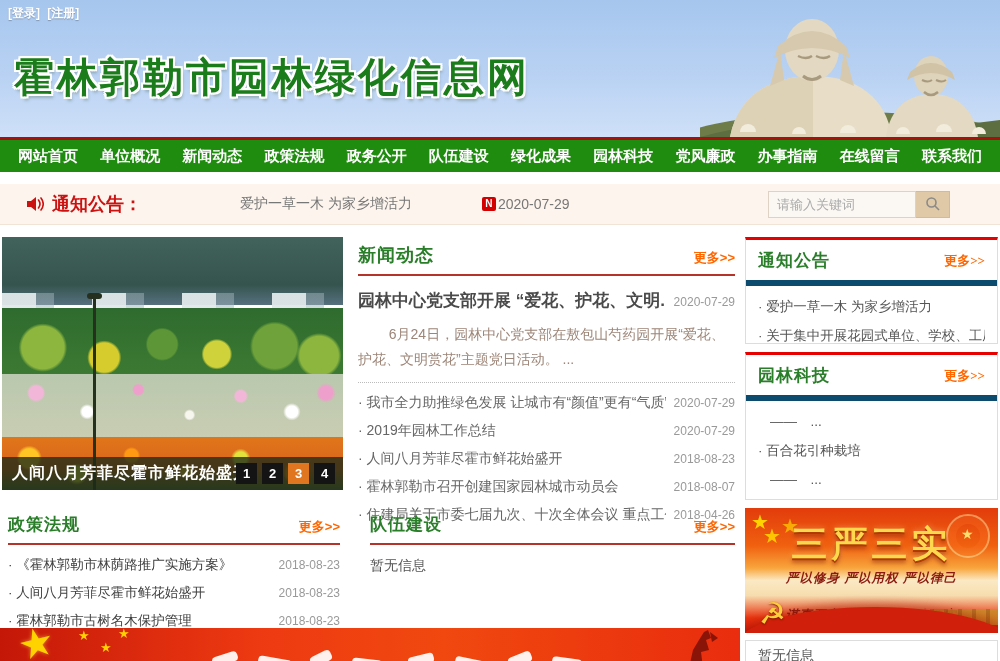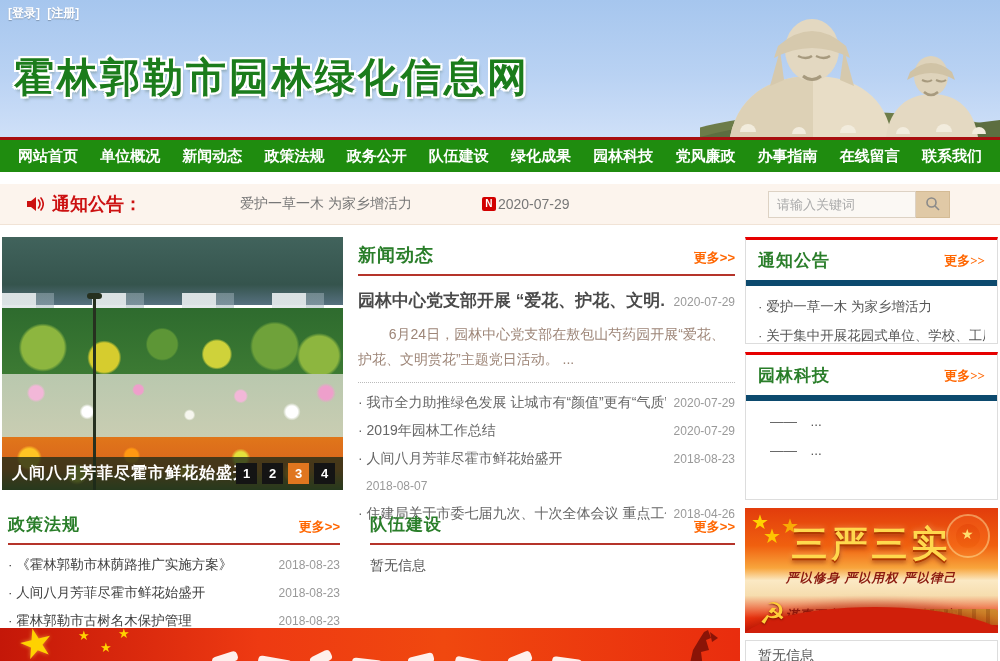--- a/index.html
+++ b/index.html
@@ -272,20 +272,21 @@
       </div>
       <div class="nrow">
         <span class="t">2019年园林工作总结</span>
         <span class="d">2020-07-29</span>
       </div>
       <div class="nrow">
         <span class="t">人间八月芳菲尽霍市鲜花始盛开</span>
         <span class="d">2018-08-23</span>
       </div>
       <div class="nrow">
+        <span class="t">霍林郭勒市召开创建国家园林城市动员会</span>
         <span class="d">2018-08-07</span>
       </div>
       <div class="nrow">
         <span class="t">住建局关于市委七届九次、十次全体会议 重点工作任...</span>
         <span class="d">2018-04-26</span>
       </div>
     </div>
   </div>
 
   <div class="side-box" style="top:237px; height:107px;">
@@ -299,20 +300,21 @@
     </div>
   </div>
 
   <div class="side-box" style="top:352px; height:148px;">
     <div class="side-head">
       <span class="side-title">园林科技</span>
       <span class="more">更多&gt;&gt;</span>
     </div>
     <div class="side-list">
       <div class="ssub">——　...</div>
+      <div class="srow">百合花引种栽培</div>
       <div class="ssub">——　...</div>
     </div>
   </div>
 
   <div class="policy">
     <div class="sec-head">
       <span class="sec-title" style="font-size:17px;">政策法规</span>
       <span class="more">更多&gt;&gt;</span>
     </div>
     <div style="margin-top:6px;">

